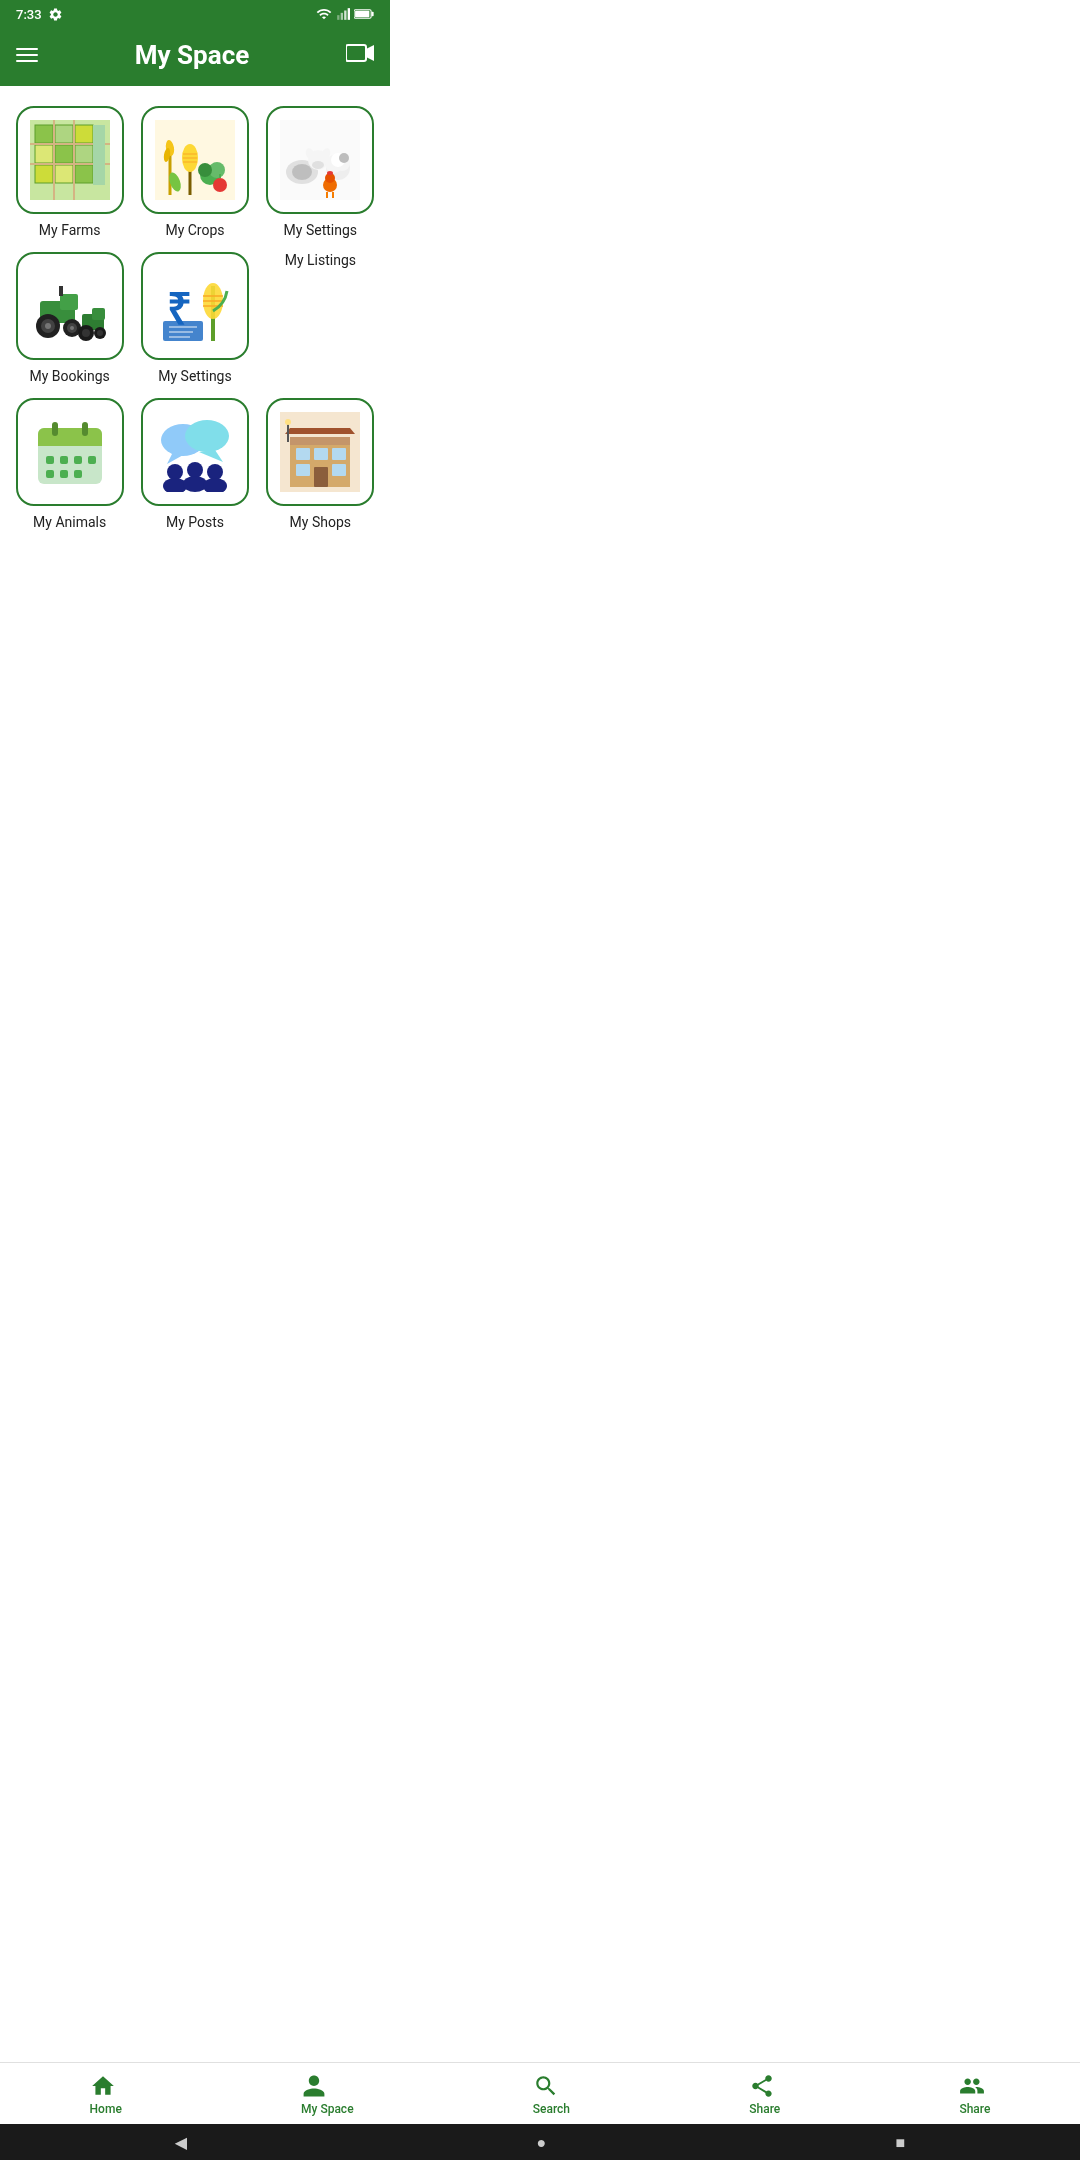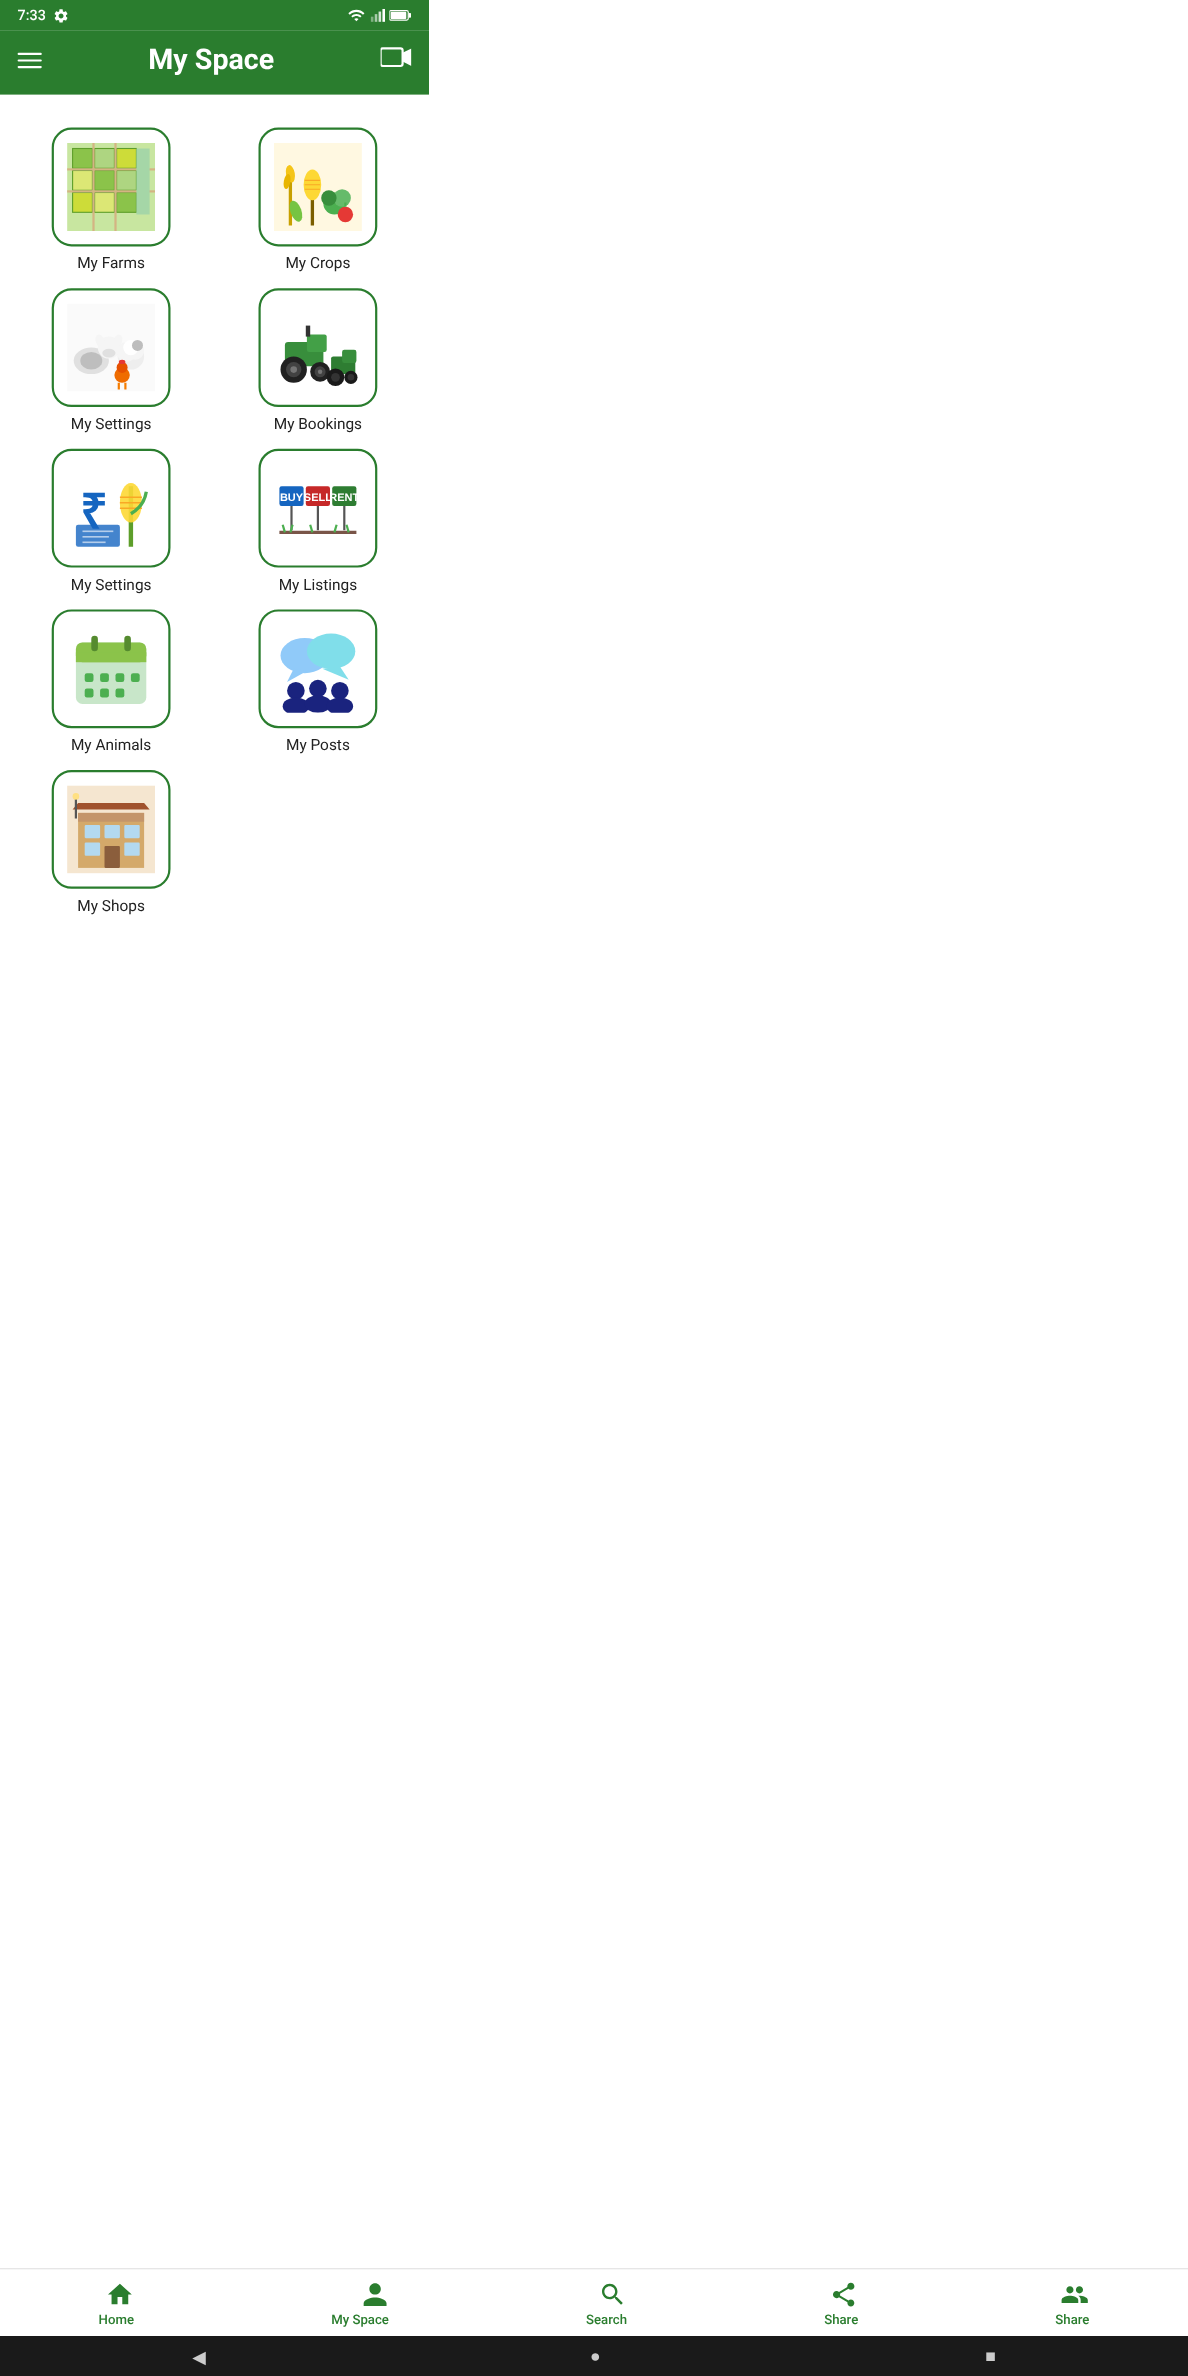--- a/index.html
+++ b/index.html
@@ -56,23 +56,23 @@
     .hamburger-icon span {
       display: block;
       width: 22px;
       height: 2px;
       background: #fff;
       border-radius: 2px;
     }
 
     
     .grid-container {
-      padding: 30px 14px;
+      padding: 20px 14px;
       display: grid;
-      grid-template-columns: repeat(2, 1fr);
+      grid-template-columns: repeat(3, 1fr);
       gap: 14px;
     }
 
     .grid-item {
       display: flex;
       flex-direction: column;
       align-items: center;
       cursor: pointer;
     }
 
@@ -112,21 +112,21 @@
       border-top: 1px solid #e0e0e0;
       display: flex;
       justify-content: space-around;
       align-items: center;
       padding: 10px 0 8px;
     }
 
     .nav-item {
       display: flex;
       flex-direction: column;
-      align-items: flex-end;
+      align-items: flex-start;
       gap: 3px;
       cursor: pointer;
     }
 
     .nav-item svg {
       width: 26px;
       height: 26px;
     }
 
     .nav-label {
@@ -339,45 +339,20 @@
         <rect x="8" y="55" width="40" height="20" rx="2" fill="#1565c0" opacity="0.8"></rect>
         <line x1="14" y1="61" x2="42" y2="61" stroke="white" stroke-width="1.5" opacity="0.6"></line>
         <line x1="14" y1="66" x2="38" y2="66" stroke="white" stroke-width="1.5" opacity="0.6"></line>
         <line x1="14" y1="71" x2="35" y2="71" stroke="white" stroke-width="1.5" opacity="0.6"></line>
       </svg>
     </div>
     <span class="grid-label">My Settings</span>
   </div>
 
   <div class="grid-item">
-    <div class="grid-icon-box">
-      <svg width="80" height="80" viewBox="0 0 80 80">
-        <rect width="80" height="80" fill="#fff"></rect>
-
-        <rect x="5" y="20" width="22" height="18" rx="2" fill="#1565c0"></rect>
-        <text x="16" y="33" font-size="10" font-weight="bold" fill="white" text-anchor="middle" font-family="Arial">BUY</text>
-        <line x1="16" y1="38" x2="16" y2="60" stroke="#555" stroke-width="2"></line>
-
-        <rect x="29" y="20" width="22" height="18" rx="2" fill="#c62828"></rect>
-        <text x="40" y="33" font-size="10" font-weight="bold" fill="white" text-anchor="middle" font-family="Arial">SELL</text>
-        <line x1="40" y1="38" x2="40" y2="60" stroke="#555" stroke-width="2"></line>
-
-        <rect x="53" y="20" width="22" height="18" rx="2" fill="#2e7d32"></rect>
-        <text x="64" y="33" font-size="10" font-weight="bold" fill="white" text-anchor="middle" font-family="Arial">RENT</text>
-        <line x1="64" y1="38" x2="64" y2="60" stroke="#555" stroke-width="2"></line>
-
-        <line x1="5" y1="62" x2="75" y2="62" stroke="#795548" stroke-width="3"></line>
-
-        <line x1="10" y1="62" x2="8" y2="55" stroke="#4caf50" stroke-width="2"></line>
-        <line x1="15" y1="62" x2="17" y2="55" stroke="#4caf50" stroke-width="2"></line>
-        <line x1="35" y1="62" x2="33" y2="55" stroke="#4caf50" stroke-width="2"></line>
-        <line x1="55" y1="62" x2="57" y2="55" stroke="#4caf50" stroke-width="2"></line>
-        <line x1="68" y1="62" x2="66" y2="55" stroke="#4caf50" stroke-width="2"></line>
-      </svg>
-    </div>
     <span class="grid-label">My Listings</span>
   </div>
 
   <div class="grid-item">
     <div class="grid-icon-box">
       <svg width="80" height="80" viewBox="0 0 80 80">
         <rect width="80" height="80" fill="#fff"></rect>
 
         <rect x="8" y="16" width="64" height="56" rx="6" fill="#c8e6c9"></rect>
         <rect x="8" y="16" width="64" height="18" rx="6" fill="#8bc34a"></rect>

